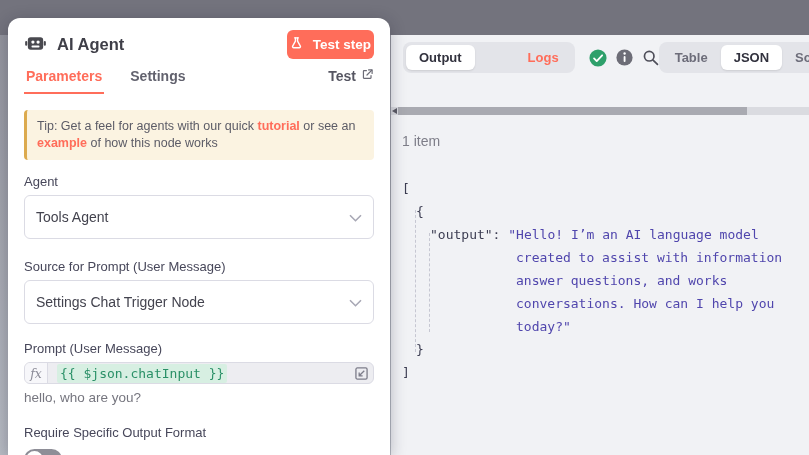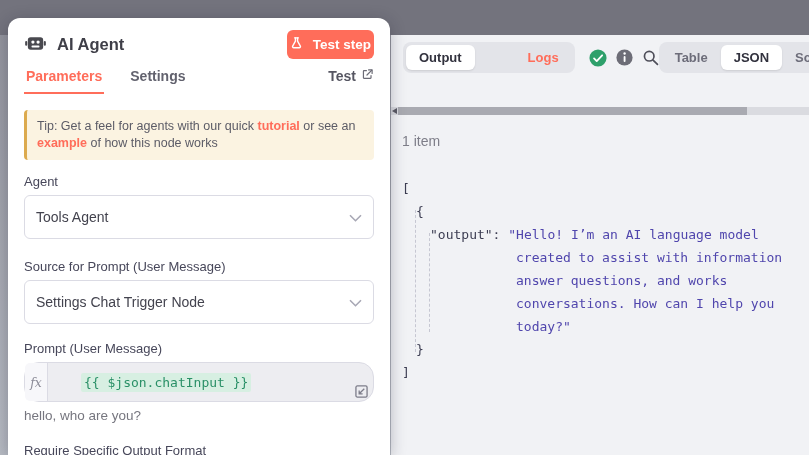--- a/index.html
+++ b/index.html
@@ -49,22 +49,22 @@
   .tab-param { color:#ff6d5a; font-weight:700; padding:0 2px 8px 2px; border-bottom:2px solid #ff6d5a; cursor:pointer; }
   .tab-settings { margin-left:26px; color:#62626e; font-weight:600; padding-bottom:10px; cursor:pointer; }
   .docs-link { margin-left:auto; color:#565662; font-weight:600; padding-bottom:10px; display:flex; align-items:center; gap:5px; cursor:pointer; }
   .tip { margin-top:16px; background:#fbf3e1; border-left:3px solid #dcaa4e; border-radius:4px;
          padding:8px 10px; font-size:12.5px; line-height:17px; color:#5b5b66; }
   .tip-link { color:#ff6d5a; font-weight:700; cursor:pointer; }
   .field-label { margin-top:14px; font-size:13px; color:#47475a; }
   .mt20 { margin-top:20px; } .mt17 { margin-top:17px; }
   .select { margin-top:6px; height:44px; border:1px solid #dbdbe4; border-radius:6px; background:#fff;
             display:flex; align-items:center; justify-content:space-between; padding:0 11px; font-size:14px; color:#43434e; cursor:pointer; }
-  .expr { margin-top:6px; height:40px; border:1px solid #dbdbe4; border-radius:15px; background:#ededf1;
-          display:flex; position:relative;gap:24px; }
+  .expr { margin-top:6px; height:22px; border:1px solid #dbdbe4; border-radius:6px; background:#ededf1;
+          display:flex; position:relative; }
   .expr-fx { width:23px; flex:none; background:#f7f7fa; border-right:1px solid #dbdbe4; border-radius:5px 0 0 5px;
              display:flex; align-items:center; justify-content:center;
              font-family:"DejaVu Serif", serif; font-style:italic; font-size:12.5px; color:#8c8c98; }
   .expr-value { display:flex; align-items:center; padding:8px 9px; font-family:"DejaVu Sans Mono", monospace; font-size:13px; color:#2a9067; }
   .expr-value > span { background:#d7efe2; padding:2px 3px; border-radius:2px; }
   .expr-expand { position:absolute; right:4px; bottom:2px; width:15px; height:15px; display:flex; align-items:center; justify-content:center; cursor:pointer; }
   .preview { margin-top:6px; font-size:13.5px; color:#76767f; }
   .toggle { margin-top:9px; width:38px; height:21px; background:#8e8e97; border-radius:11px; position:relative; cursor:pointer; }
   .toggle-knob { position:absolute; left:2px; top:2px; width:17px; height:17px; border-radius:50%; background:#fff; box-shadow:0 1px 2px rgba(0,0,0,.25); }
 </style>

